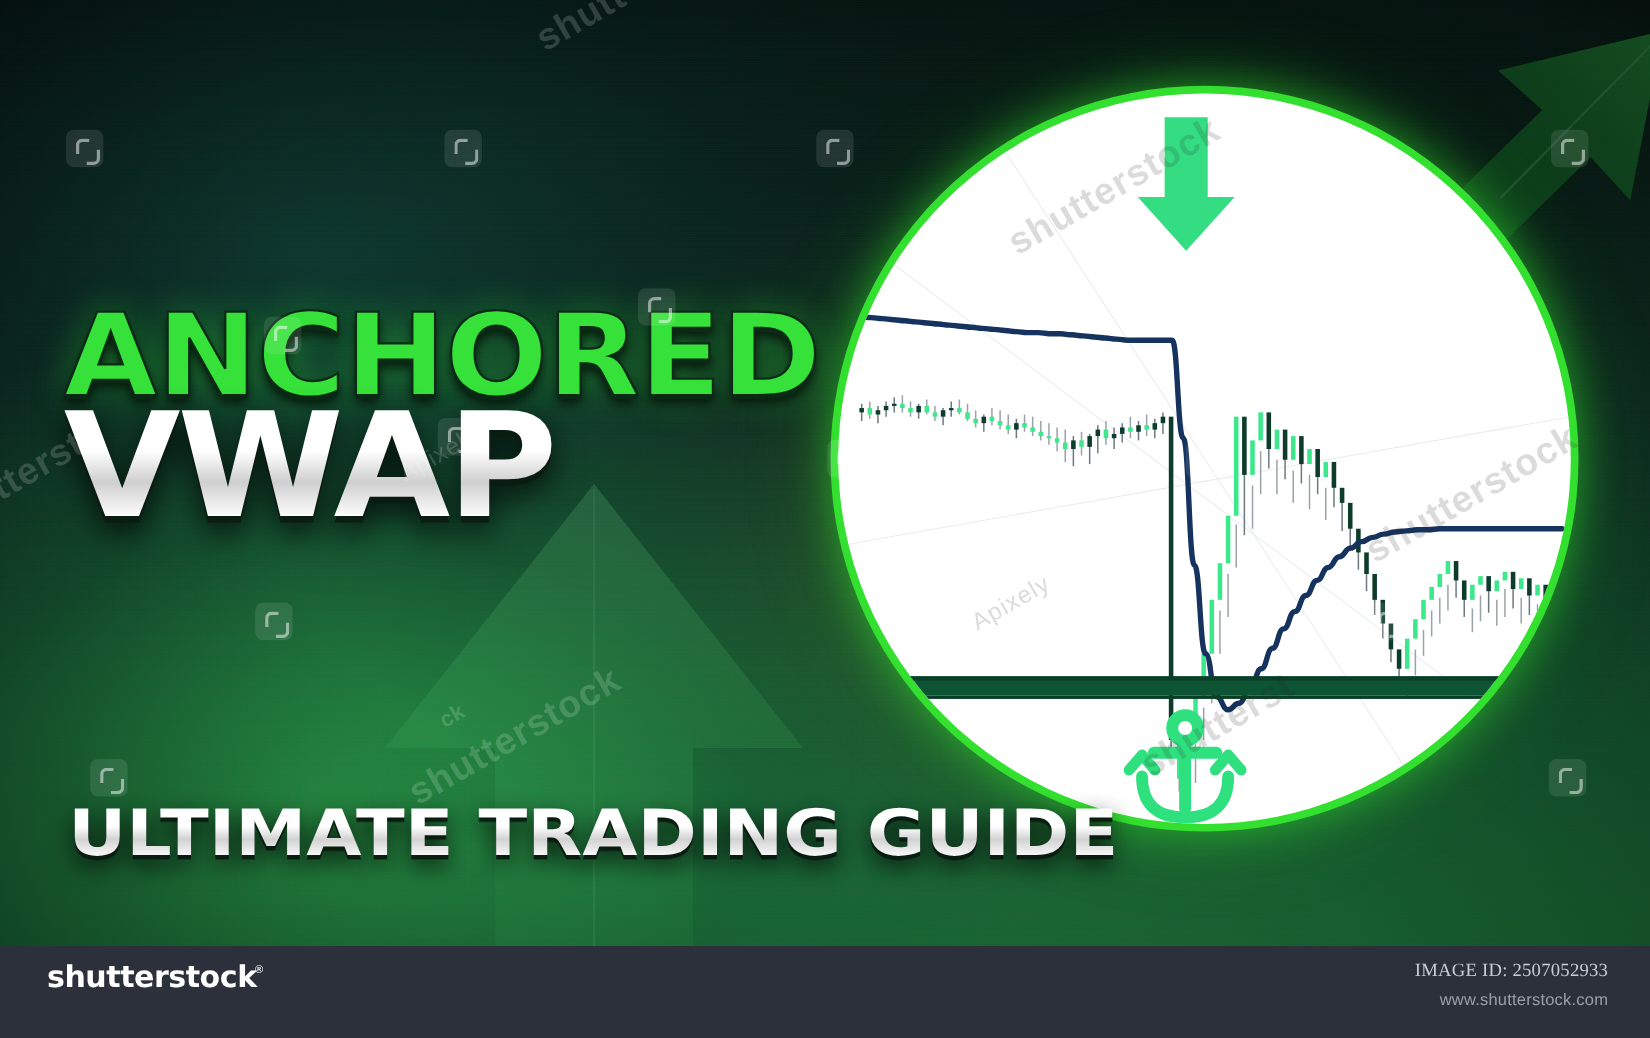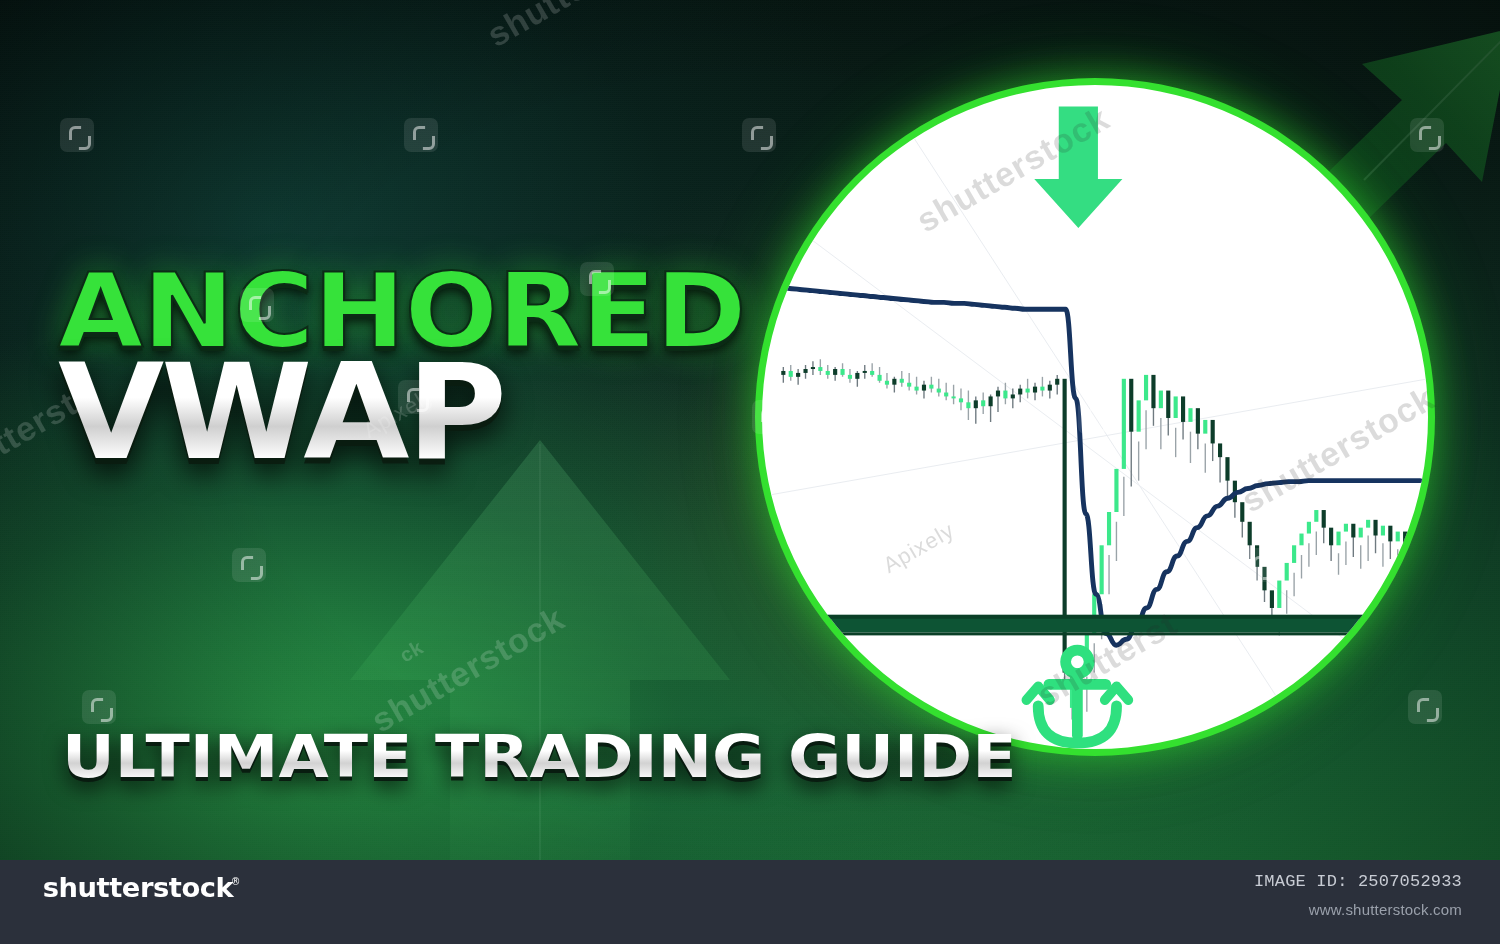--- a/index.html
+++ b/index.html
@@ -37,21 +37,21 @@
     background:radial-gradient(ellipse 1100px 760px at 50% 50%, rgba(0,0,0,0) 45%, rgba(0,0,0,.45) 100%);
     pointer-events:none;
   }
 
   
   .bg-arrow{position:absolute;pointer-events:none;}
   #bg-arrow-left{left:330px;top:430px;width:420px;height:430px;opacity:.30;}
   #bg-arrow-right{left:1300px;top:10px;width:230px;height:250px;opacity:.55;}
 
   
-  .title-block{position:absolute;left:58px;top:264px;z-index:6;}
+  .title-block{position:absolute;left:58px;top:276px;z-index:6;}
   #title-anchored{
     font-family:"DejaVu Sans",sans-serif;
     font-weight:bold;
     font-size:104px;
     line-height:94px;
     letter-spacing:-1px;
     color:#36e23a;
     -webkit-text-stroke:2px #0c2b16;
     text-shadow:
        0 4px 0 #0b2a15,
@@ -112,21 +112,21 @@
     position:absolute;left:0;top:860px;width:1500px;height:84px;
     background:#2b303b;
   }
   #ss-logo{
     position:absolute;left:42px;top:874px;
     height:30px;
   }
   #image-id{
     position:absolute;right:38px;top:872px;
     color:#c8ccd4;font-size:17px;letter-spacing:.2px;
-    font-family:Liberation Mono, monospace;
+    font-family:Liberation Serif, serif;
   }
   #site-url{
     position:absolute;right:38px;top:901px;
     color:#9aa0ab;font-size:15px;letter-spacing:.2px;
     font-family:"Liberation Sans",sans-serif;
     text-align:right;
   }
 
   
   .wm{

